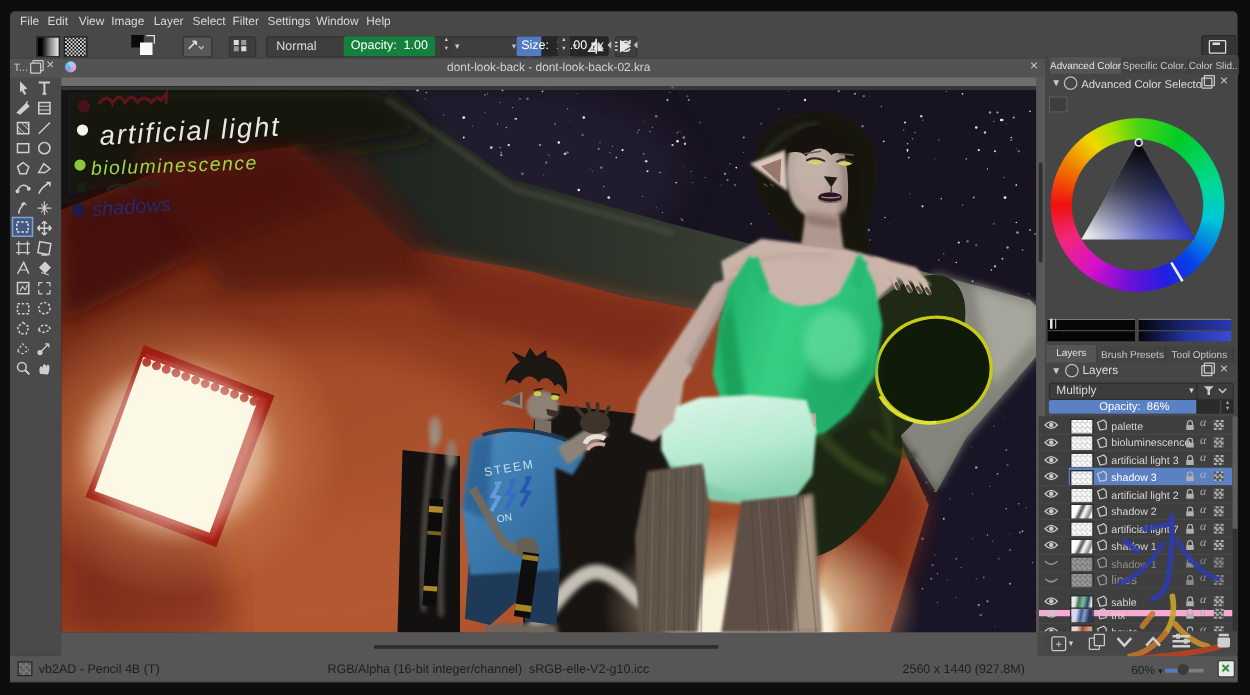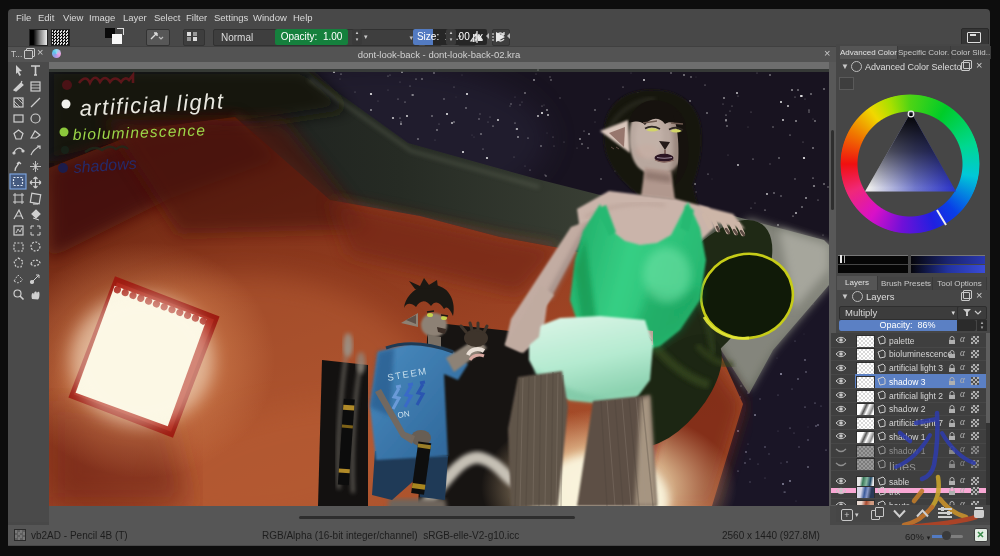--- a/index.html
+++ b/index.html
@@ -940,21 +940,21 @@
       <div style="position:absolute;left:140px;top:3px;width:8px;height:8px;background:repeating-conic-gradient(#888888 0 25%,#4e4e4e 0 50%) 0 0/4px 4px;"></div>
     </div>
     <div style="position:absolute;left:0px;top:123.8px;width:155px;height:13.7px;border-bottom:1px solid #474747;overflow:hidden;">
       <svg style="position:absolute;left:4px;top:3px;" width="12" height="8" viewBox="0 0 12 8">
         <path d="M1,3 Q6,8 11,3" fill="none" stroke="#909090" stroke-width="1.2"></path>
       </svg>
       <div style="position:absolute;left:25px;top:1.5px;width:17px;height:11px;background:repeating-conic-gradient(#9a9a9a 0 25%,#7c7c7c 0 50%) 0 0/4px 4px;border:1px solid #2e2e2e;"></div>
       <svg style="position:absolute;left:46px;top:2px;" width="9" height="10" viewBox="0 0 9 10">
         <path d="M1,3 L6,1 L8,3 L8,8 L3,9 Z" fill="none" stroke="#9a9a9a" stroke-width="1"></path>
       </svg>
-      <div style="position:absolute;left:58px;top:2.5px;font-size:13px;color:#8f8f8f;">lines</div>
+      <div style="position:absolute;left:58px;top:2.5px;font-size:10px;color:#8f8f8f;">lines</div>
       <svg style="position:absolute;left:117px;top:3px;" width="8" height="9" viewBox="0 0 8 9">
         <path d="M2,4 L2,2.5 A2,2 0 0 1 6,2.5 L6,4" fill="none" stroke="#888888" stroke-width="1"></path>
         <rect x="1" y="4" width="6" height="4" fill="#888888"></rect>
       </svg>
       <div style="position:absolute;left:129px;top:1px;font-size:9.5px;color:#888888;font-style:italic;font-family:'Liberation Serif',serif;">α</div>
       <div style="position:absolute;left:140px;top:3px;width:8px;height:8px;background:repeating-conic-gradient(#888888 0 25%,#4e4e4e 0 50%) 0 0/4px 4px;"></div>
     </div>
     <div style="position:absolute;left:0px;top:141px;width:155px;height:13.7px;border-bottom:5px solid #f9a8d4;overflow:hidden;">
       <svg style="position:absolute;left:4px;top:3px;" width="12" height="8" viewBox="0 0 12 8">
         <path d="M1,4 Q6,-1.5 11,4 Q6,9.5 1,4 Z" fill="none" stroke="#c8c8c8" stroke-width="1"></path>

